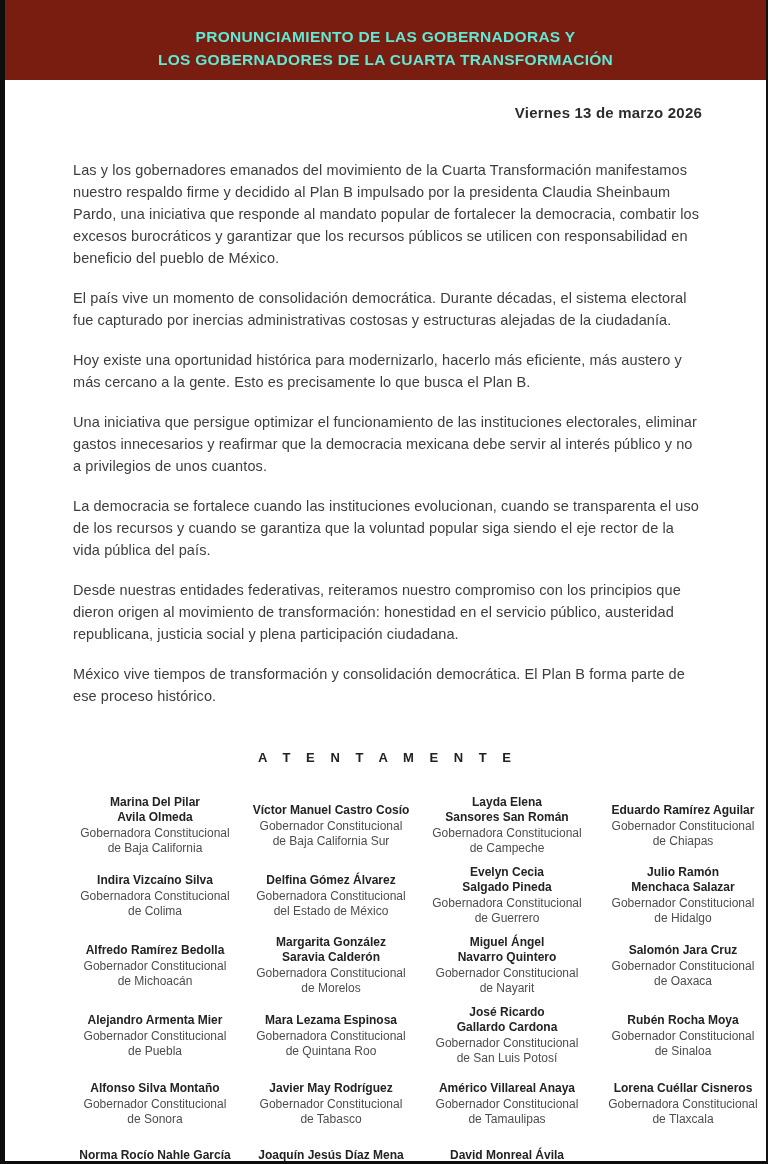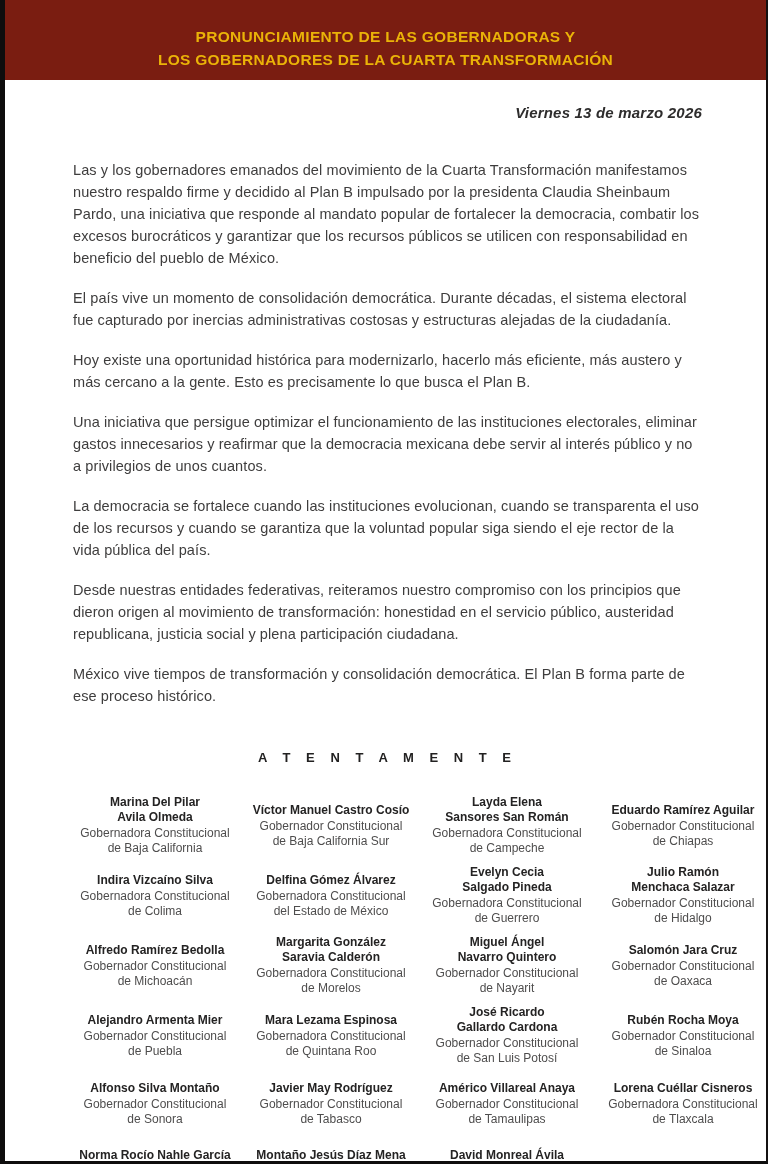--- a/index.html
+++ b/index.html
@@ -32,21 +32,20 @@
     box-sizing: border-box;
     padding: 0 64px 0 68px;
   }
   .date-line {
     margin-top: 24px;
     text-align: right;
     font-size: 15px;
     font-weight: bold;
     color: #2e2d2d;
     letter-spacing: 0.2px;
-    font-style: italic;
   }
   .body-text { margin-top: 38px; }
   .body-text p {
     margin: 18px 0 11px 0;
     font-size: 14.5px;
     line-height: 22px;
     color: #3e3d3d;
     letter-spacing: 0.1px;
   }
   .closing {
@@ -78,21 +77,21 @@
     color: #4e4d4d;
     line-height: 15px;
     margin-top: 1px;
   }
 </style>
 </head>
 <body>
 
 <div class="page">
 
-  <div class="banner" style="background: rgb(122, 29, 17); color: #eab308;">
+  <div class="banner" style="background: rgb(122, 29, 17); color: #5eead4;">
     <div>PRONUNCIAMIENTO DE LAS GOBERNADORAS Y</div>
     <div>LOS GOBERNADORES DE LA CUARTA TRANSFORMACIÓN</div>
   </div>
 
   <div class="content">
 
     <div class="date-line">Viernes 13 de marzo 2026</div>
 
     <div class="body-text">
       <p>Las y los gobernadores emanados del movimiento de la Cuarta Transformación manifestamos nuestro respaldo firme y decidido al Plan B impulsado por la presidenta Claudia Sheinbaum Pardo, una iniciativa que responde al mandato popular de fortalecer la democracia, combatir los excesos burocráticos y garantizar que los recursos públicos se utilicen con responsabilidad en beneficio del pueblo de México.</p>
@@ -185,21 +184,21 @@
         </div>
         <div class="sig">
           <div class="sig-name">Lorena Cuéllar Cisneros</div>
           <div class="sig-title">Gobernadora Constitucional<br>de Tlaxcala</div>
         </div>
         <div class="sig">
           <div class="sig-name">Norma Rocío Nahle García</div>
           <div class="sig-title">Gobernadora Constitucional<br>de Veracruz</div>
         </div>
         <div class="sig">
-          <div class="sig-name">Montaño Jesús Díaz Mena</div>
+          <div class="sig-name">Joaquín Jesús Díaz Mena</div>
           <div class="sig-title">Gobernador Constitucional<br>de Yucatán</div>
         </div>
         <div class="sig">
           <div class="sig-name">David Monreal Ávila</div>
           <div class="sig-title">Gobernador Constitucional<br>de Zacatecas</div>
         </div>
       </div>
 
   </div>
 </div>

